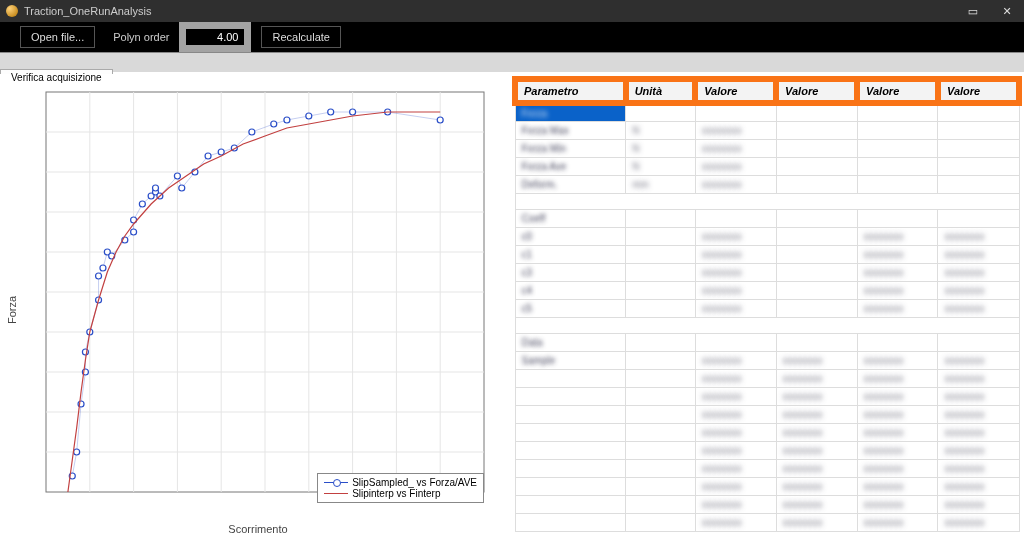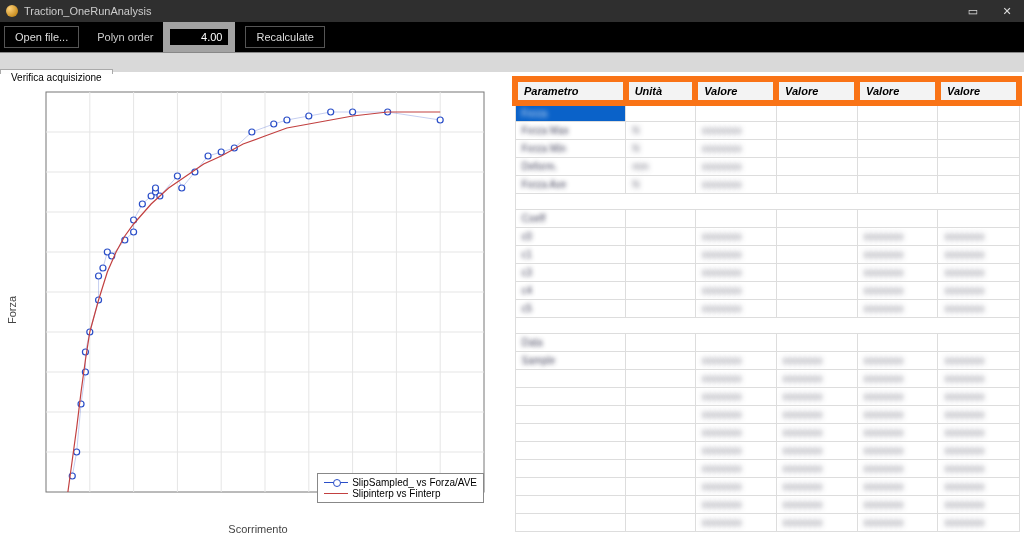--- a/index.html
+++ b/index.html
@@ -2,21 +2,21 @@
 <html><head>
 <meta charset="utf-8">
 <style>
   * { box-sizing: border-box; margin: 0; padding: 0; }
   html, body { width: 1024px; height: 549px; overflow: hidden; font-family: "Segoe UI", Arial, sans-serif; font-size: 11px; background: #2b2b2b; }
   .titlebar { height: 22px; background: #2f2f2f; color: #ccc; display: flex; align-items: center; padding: 0 6px; }
   .title-icon { width: 12px; height: 12px; border-radius: 50%; background: radial-gradient(circle at 30% 30%, #ffd27a, #b37400); margin-right: 6px; }
   .title-text { flex: 1; font-size: 11px; }
   .win-controls { display: flex; gap: 20px; padding-right: 4px; }
   .win-btn { width: 14px; height: 14px; display: flex; align-items: center; justify-content: center; color: #ddd; }
-  .toolbar { height: 30px; background: #000; display: flex; align-items: center; padding: 0 4px; gap: 10px; }
+  .toolbar { height: 30px; background: #000; display: flex; align-items: center; padding: 0 20px; gap: 10px; }
   .tb-btn { border: 1px solid #555; color: #ddd; background: #000; padding: 3px 10px; font-size: 11px; height: 22px; display: flex; align-items: center; }
   .tb-label { color: #ccc; font-size: 11px; margin-left: 8px; }
   .tb-input { background: #000; color: #fff; border: 7px solid #a3a3a3; width: 72px; height: 30px; text-align: right; padding-right: 6px; font-size: 11px; }
   .tabstrip { height: 20px; background: #d9d9d9; border-top: 1px solid #888; display: flex; }
   .tab { background: #fdfdfd; border: 1px solid #aaa; border-bottom: none; padding: 2px 10px; font-size: 10px; margin-top: 16px; }
   .workarea { height: 477px; background: #fff; display: flex; }
   .chart-panel { width: 510px; height: 100%; padding: 14px 8px 16px 14px; display: flex; flex-direction: column; }
   .table-panel { flex: 1; padding: 4px 2px; }
   .chart-wrap { flex: 1; position: relative; }
   .axis-title-y { position: absolute; left: -2px; top: 50%; transform: translate(-50%, -50%) rotate(-90deg); transform-origin: center; font-size: 11px; color: #444; }
@@ -164,30 +164,30 @@
           </tr>
           <tr>
             <td>Forza Min</td>
             <td>N</td>
             <td>xxxxxxxx</td>
             <td></td>
             <td></td>
             <td></td>
           </tr>
           <tr>
+            <td>Forza Ave</td>
+            <td>N</td>
+            <td>xxxxxxxx</td>
+            <td></td>
+            <td></td>
+            <td></td>
+          </tr>
+          <tr>
             <td>Deform.</td>
             <td>mm</td>
-            <td>xxxxxxxx</td>
-            <td></td>
-            <td></td>
-            <td></td>
-          </tr>
-          <tr>
-            <td>Forza Ave</td>
-            <td>N</td>
             <td>xxxxxxxx</td>
             <td></td>
             <td></td>
             <td></td>
           </tr>
           <tr class="spacer">
             <td colspan="6"></td>
           </tr>
           <tr>
             <td>Coeff</td>

